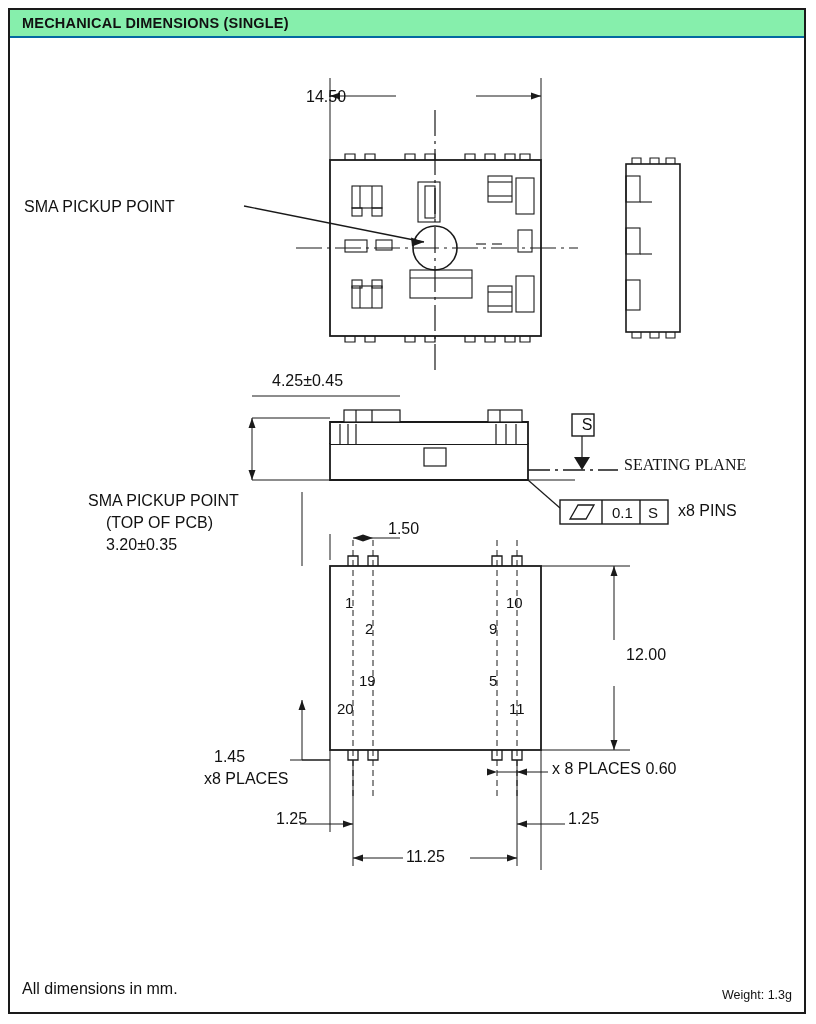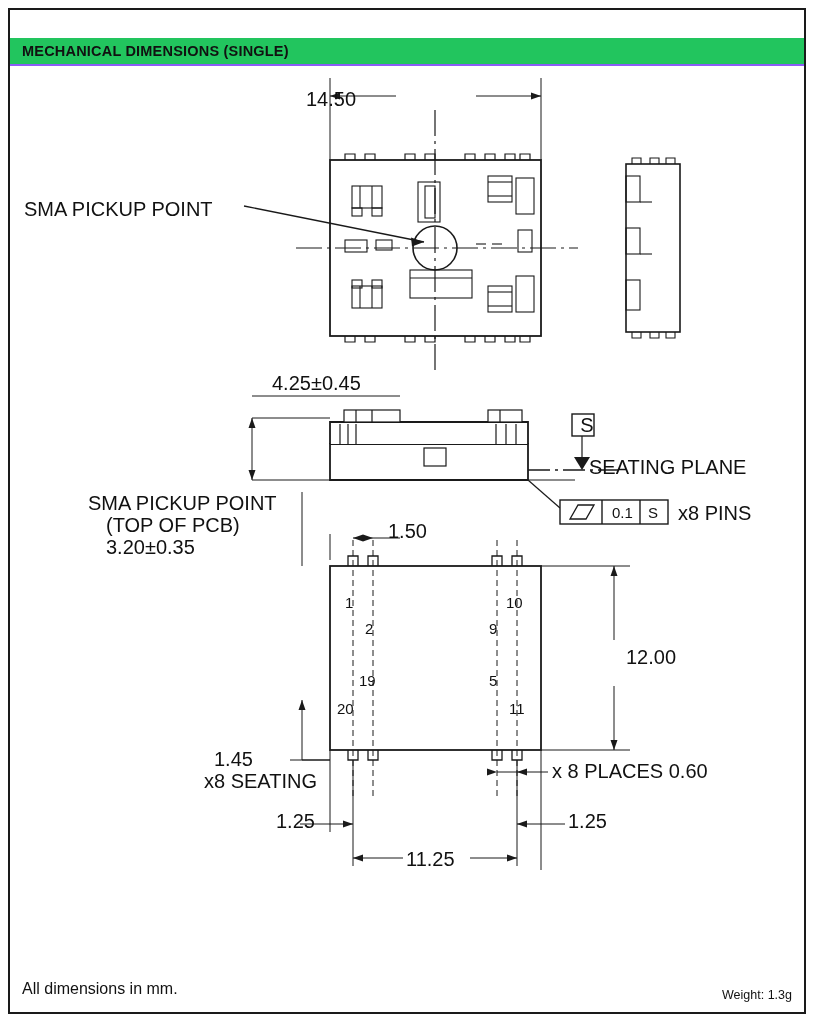--- a/index.html
+++ b/index.html
@@ -26,41 +26,40 @@
     height: 1006px;
     border: 2px solid #1a1a1a;
     box-sizing: border-box;
   }
   .title-bar {
     position: absolute;
     left: 10px;
     top: 10px;
     width: 794px;
     height: 28px;
-    background: #22c55e;
-    border-bottom: 2px solid #8b5cf6;
+    background: #86efac;
+    border-bottom: 2px solid #0369a1;
     box-sizing: border-box;
     display: flex;
     align-items: center;
-    margin-top: 28px;
   }
   .title-text {
     font-size: 14.5px;
     font-weight: bold;
     letter-spacing: 0.2px;
     padding-left: 12px;
     color: #111;
   }
   .label {
     position: absolute;
     font-size: 15px;
     color: #111;
     white-space: nowrap;
   }
-  .label.big { font-size: 20px; }
+  .label.big { font-size: 16px; }
   .pinnum {
     position: absolute;
     font-size: 15px;
     color: #111;
   }
   .notes {
     position: absolute;
     left: 22px;
     bottom: 22px;
     font-size: 16px;
@@ -286,41 +285,41 @@
   <div class="label big" style="left:24px; top:198px;">SMA PICKUP POINT</div>
 
   <div class="label big" style="left:272px; top:372px;">4.25±0.45</div>
 
   <div class="label big" style="left:88px; top:492px;">SMA PICKUP POINT</div>
   <div class="label big" style="left:106px; top:514px;">(TOP OF PCB)</div>
   <div class="label big" style="left:106px; top:536px;">3.20±0.35</div>
 
   <div class="label big" style="left:576px; top:414px; width:22px; height:22px; display:flex; align-items:center; justify-content:center; font-weight:normal;">S</div>
 
-  <div class="label big" style="left:589px; top:456px;">SEATING PLANE</div>
+  <div class="label big" style="left:624px; top:456px;font-family:Liberation Serif, serif;">SEATING PLANE</div>
 
   <div class="label" style="left:612px; top:504px;">0.1</div>
   <div class="label" style="left:648px; top:504px;">S</div>
   <div class="label big" style="left:678px; top:502px;">x8 PINS</div>
 
   <div class="label big" style="left:388px; top:520px;">1.50</div>
 
   <div class="label big" style="left:626px; top:646px;">12.00</div>
 
   <div class="pinnum" style="left:345px; top:594px;">1</div>
   <div class="pinnum" style="left:365px; top:620px;">2</div>
   <div class="pinnum" style="left:489px; top:620px;">9</div>
   <div class="pinnum" style="left:506px; top:594px;">10</div>
   <div class="pinnum" style="left:359px; top:672px;">19</div>
   <div class="pinnum" style="left:337px; top:700px;">20</div>
   <div class="pinnum" style="left:489px; top:672px;">5</div>
   <div class="pinnum" style="left:509px; top:700px;">11</div>
 
   <div class="label big" style="left:214px; top:748px;">1.45</div>
-  <div class="label big" style="left:204px; top:770px;">x8 SEATING</div>
+  <div class="label big" style="left:204px; top:770px;">x8 PLACES</div>
 
   <div class="label big" style="left:552px; top:760px;">x 8 PLACES 0.60</div>
 
   <div class="label big" style="left:276px; top:810px;">1.25</div>
   <div class="label big" style="left:568px; top:810px;">1.25</div>
 
   <div class="label big" style="left:406px; top:848px;">11.25</div>
 
   <div class="notes">
     <div>All dimensions in mm.</div>

